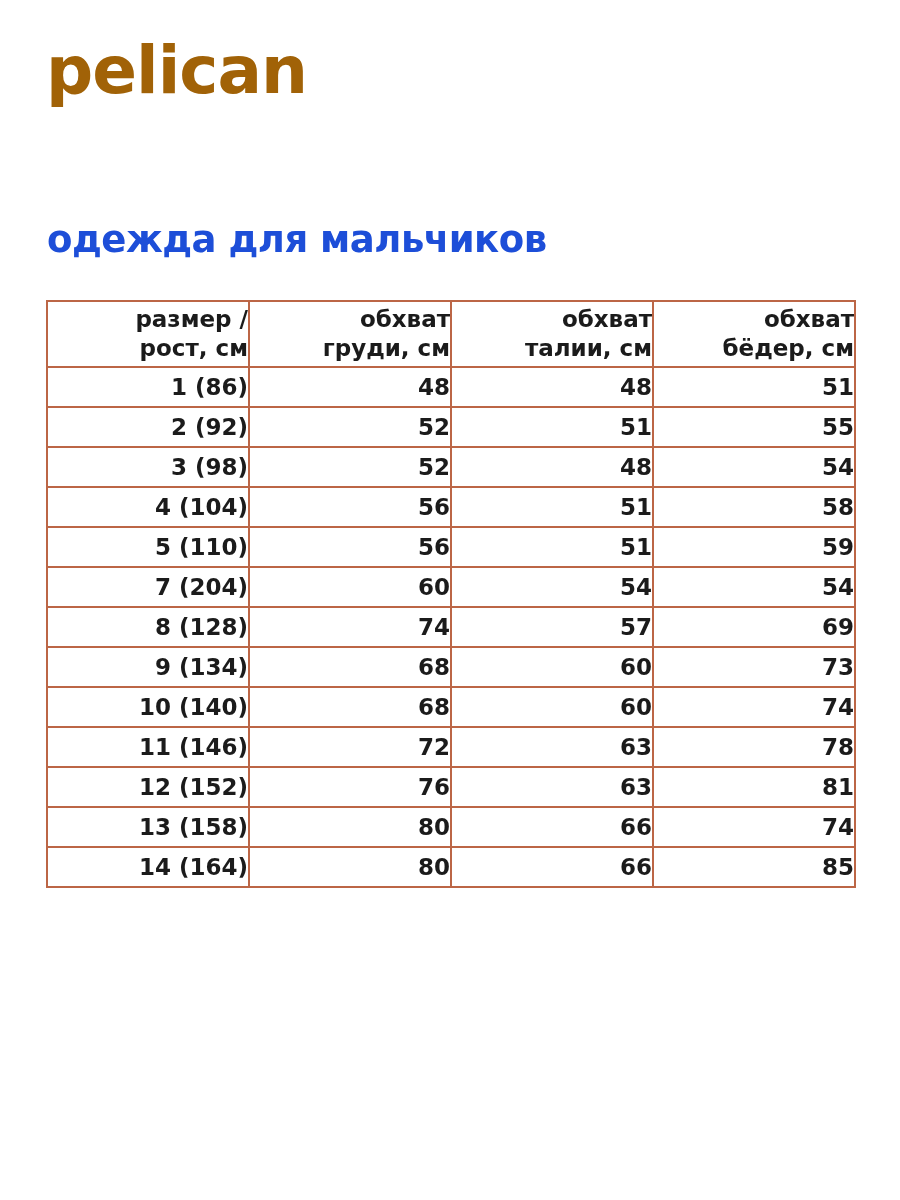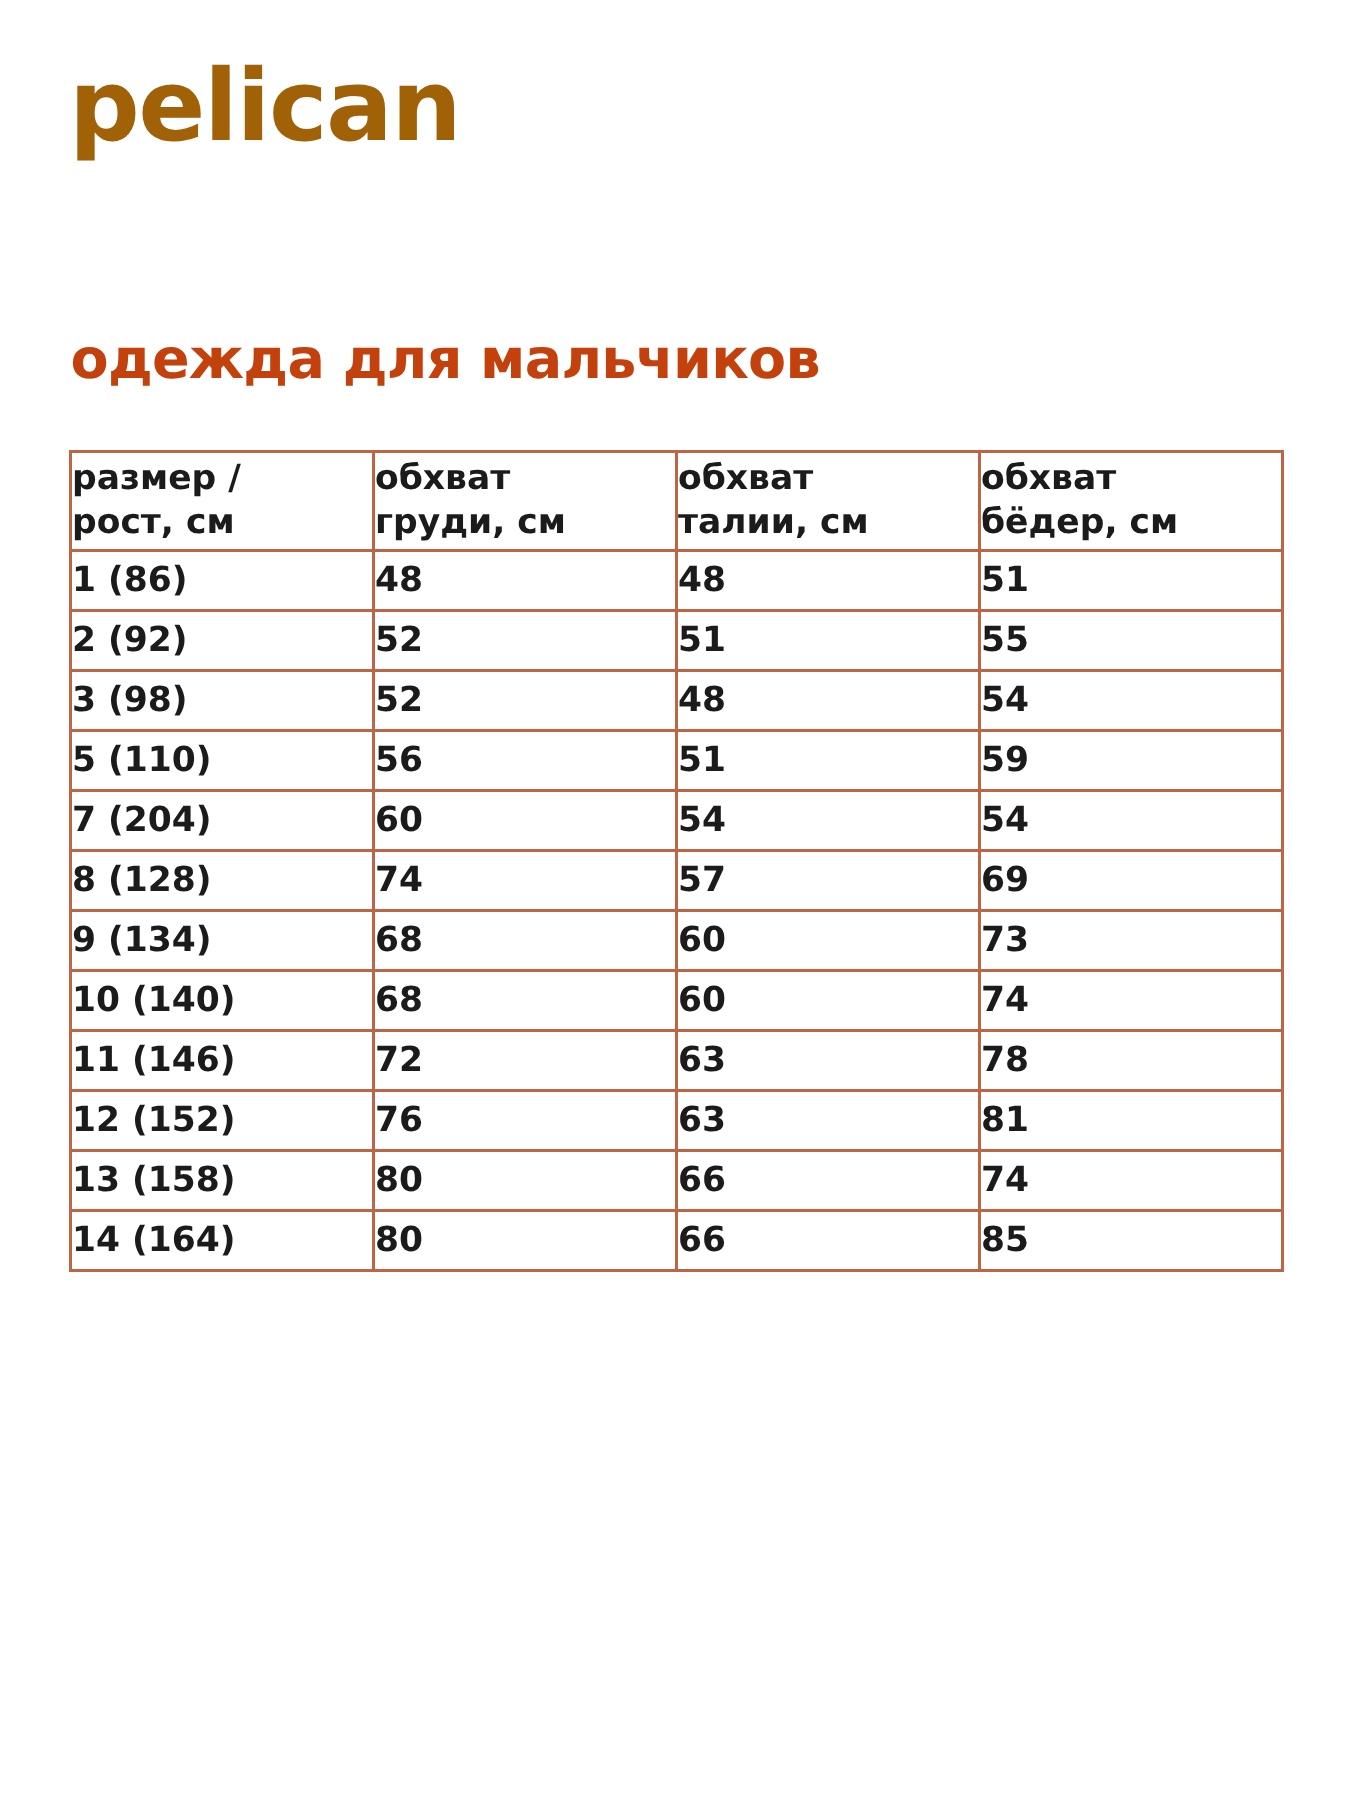--- a/index.html
+++ b/index.html
@@ -21,34 +21,34 @@
     letter-spacing: -1px;
     color: #a16207;
   }
   .heading {
     position: absolute;
     left: 47px;
     top: 218px;
     font-size: 37px;
     font-weight: 800;
     letter-spacing: -0.5px;
-    color: #c2410c;
+    color: #1d4ed8;
   }
   table.size-table {
     position: absolute;
     left: 46px;
     top: 300px;
     width: 810px;
     border-collapse: collapse;
     table-layout: fixed;
   }
   table.size-table th,
   table.size-table td {
     border: 2px solid #BC6646;
-    text-align: left;
+    text-align: right;
     vertical-align: middle;
     color: #1B1B1B;
     font-weight: bold;
     margin-top: 17px;
   }
   table.size-table th {
     height: 66px;
     font-size: 23px;
     line-height: 1.25;
     white-space: pre-line;
@@ -91,20 +91,26 @@
         <td>2 (92)</td>
         <td>52</td>
         <td>51</td>
         <td>55</td>
       </tr>
       <tr>
         <td>3 (98)</td>
         <td>52</td>
         <td>48</td>
         <td>54</td>
+      </tr>
+      <tr>
+        <td>4 (104)</td>
+        <td>56</td>
+        <td>51</td>
+        <td>58</td>
       </tr>
       <tr>
         <td>5 (110)</td>
         <td>56</td>
         <td>51</td>
         <td>59</td>
       </tr>
       <tr>
         <td>7 (204)</td>
         <td>60</td>

